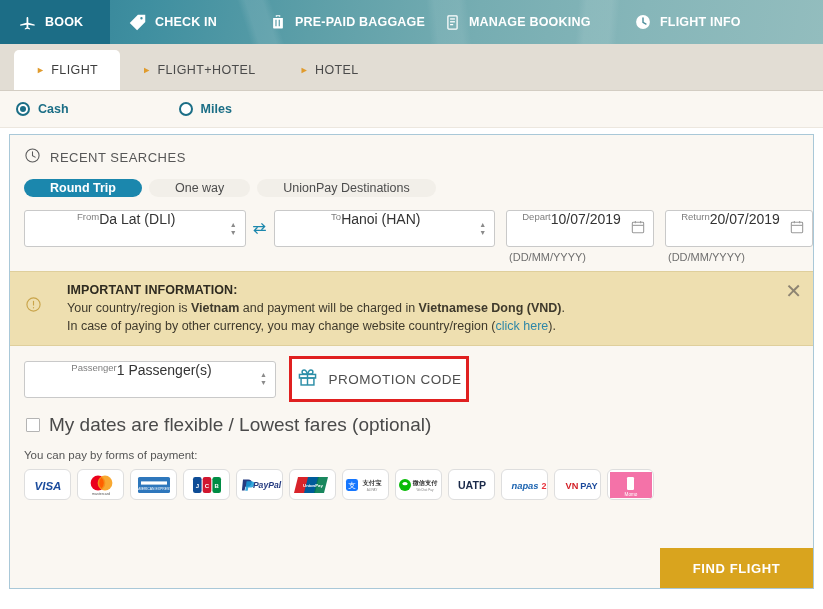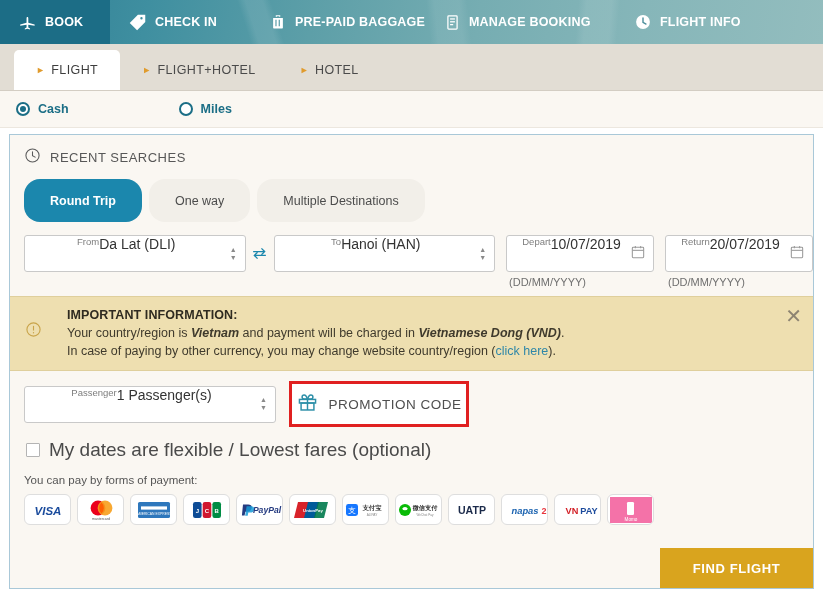--- a/index.html
+++ b/index.html
@@ -102,21 +102,21 @@
   }
 
   .recent {
     display: flex; align-items: center; gap: 9px;
     padding: 12px 0 0 14px;
   }
   .recent-label { font-size: 13px; color: #575757; letter-spacing: .5px; }
 
   .triptypes { display: flex; gap: 7px; padding: 11px 0 0 14px; }
   .chip {
-    height: 43px; border-radius: 16px;
+    height: 18px; border-radius: 16px;
     display: flex; align-items: center; justify-content: center;
     padding: 0 26px;
     font-size: 12.5px; color: #4c4c4c;
     background: #f2efe9;
   }
   .chip.active { background: #1b87ad; color: #fff; font-weight: bold; }
 
   
   .fields { display: flex; align-items: flex-start; gap: 0; padding: 13px 0 0 14px; }
   .field {
@@ -154,21 +154,21 @@
     margin: 8px 0 0 0;
     background: #eedfb0;
     border-top: 1px solid #dfcf9c;
     border-bottom: 1px solid #dfcf9c;
     padding: 9px 40px 10px 15px;
     display: flex; gap: 25px;
   }
   .warn-ico { flex: 0 0 auto; padding-top: 15px; }
   .banner-text { font-size: 12.5px; color: #3f3a2c; line-height: 18px; }
   .banner-title { font-weight: bold; color: #2f2b20; letter-spacing: .1px; }
-  .banner-text b { font-weight: bold; font-style: italic; }
+  .banner-text b { font-weight: bold; }
   .banner-text a { color: #2f87a8; text-decoration: none; }
   .banner-close {
     position: absolute; right: 11px; top: 9px;
     color: #8d8472; font-size: 20px; line-height: 1;
   }
 
   
   .paxrow { display: flex; align-items: center; padding: 10px 0 0 14px; }
   .field.pax { width: 252px; }
   .promo-box {
@@ -305,21 +305,21 @@
   </div>
 
   <div class="triptypes">
     <div class="chip active">
       <span>Round Trip</span>
     </div>
     <div class="chip">
       <span>One way</span>
     </div>
     <div class="chip">
-      <span>Multiple Destinations</span>
+      <span>UnionPay Destinations</span>
     </div>
   </div>
 
   <div class="fields">
 
     <div class="field from">
       <span class="flabel">From</span>
       <span class="fvalue">Da Lat (DLI)</span>
       <span class="spinner">
             <i>▲</i>

